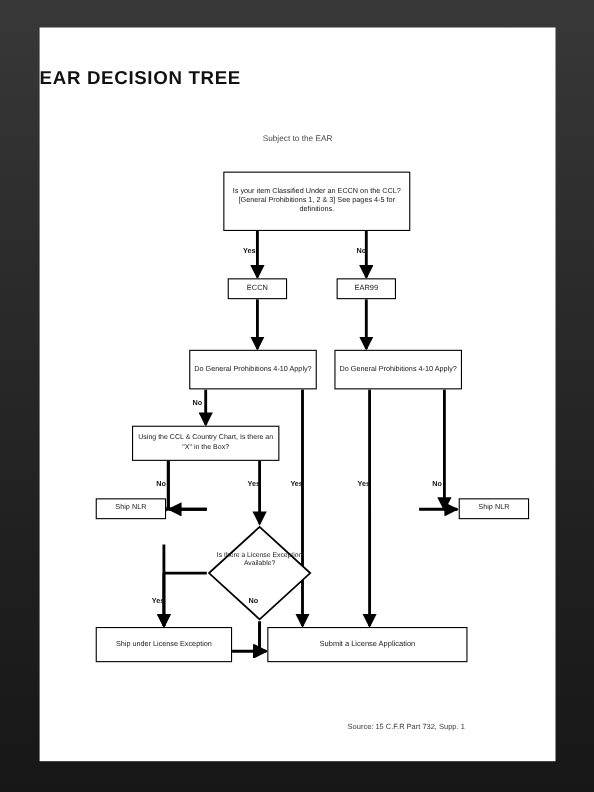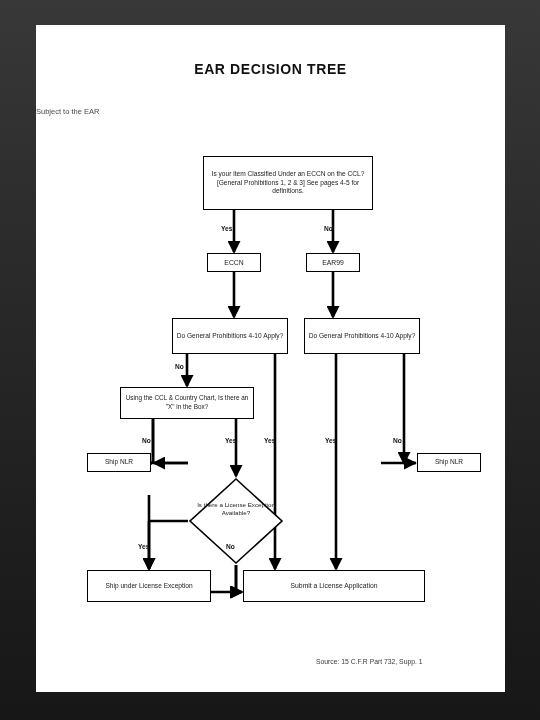--- a/index.html
+++ b/index.html
@@ -8,25 +8,25 @@
     background:linear-gradient(180deg,#383838 0%,#2b2b2b 35%,#1e1e1e 75%,#171717 100%);
     font-family:"Liberation Sans",sans-serif;
   }
   #page{
     position:absolute;left:36px;top:25px;width:469px;height:667px;
     background:#ffffff;
   }
   .canvas{position:absolute;left:0;top:0;width:469px;height:667px;}
   
   .title{
-    position:absolute;left:0;top:36px;width:469px;text-align:center;
-    font-size:14px;font-weight:bold;color:#111;letter-spacing:.6px;
+    position:absolute;left:0;top:36px;width:469px;
+    font-size:17px;font-weight:bold;color:#111;letter-spacing:.6px;
   }
   .subtitle{
-    position:absolute;left:0;top:82px;width:469px;text-align:left;
+    position:absolute;left:0;top:96px;width:469px;text-align:center;
     font-size:7.5px;color:#4a4a4a;
   }
   .source{
     position:absolute;left:280px;top:633px;width:180px;text-align:left;
     font-size:6.8px;color:#3a3a3a;
   }
   
   .box{
     position:absolute;box-sizing:border-box;border:1.4px solid #000;background:#fff;
     display:flex;align-items:center;justify-content:center;text-align:center;

